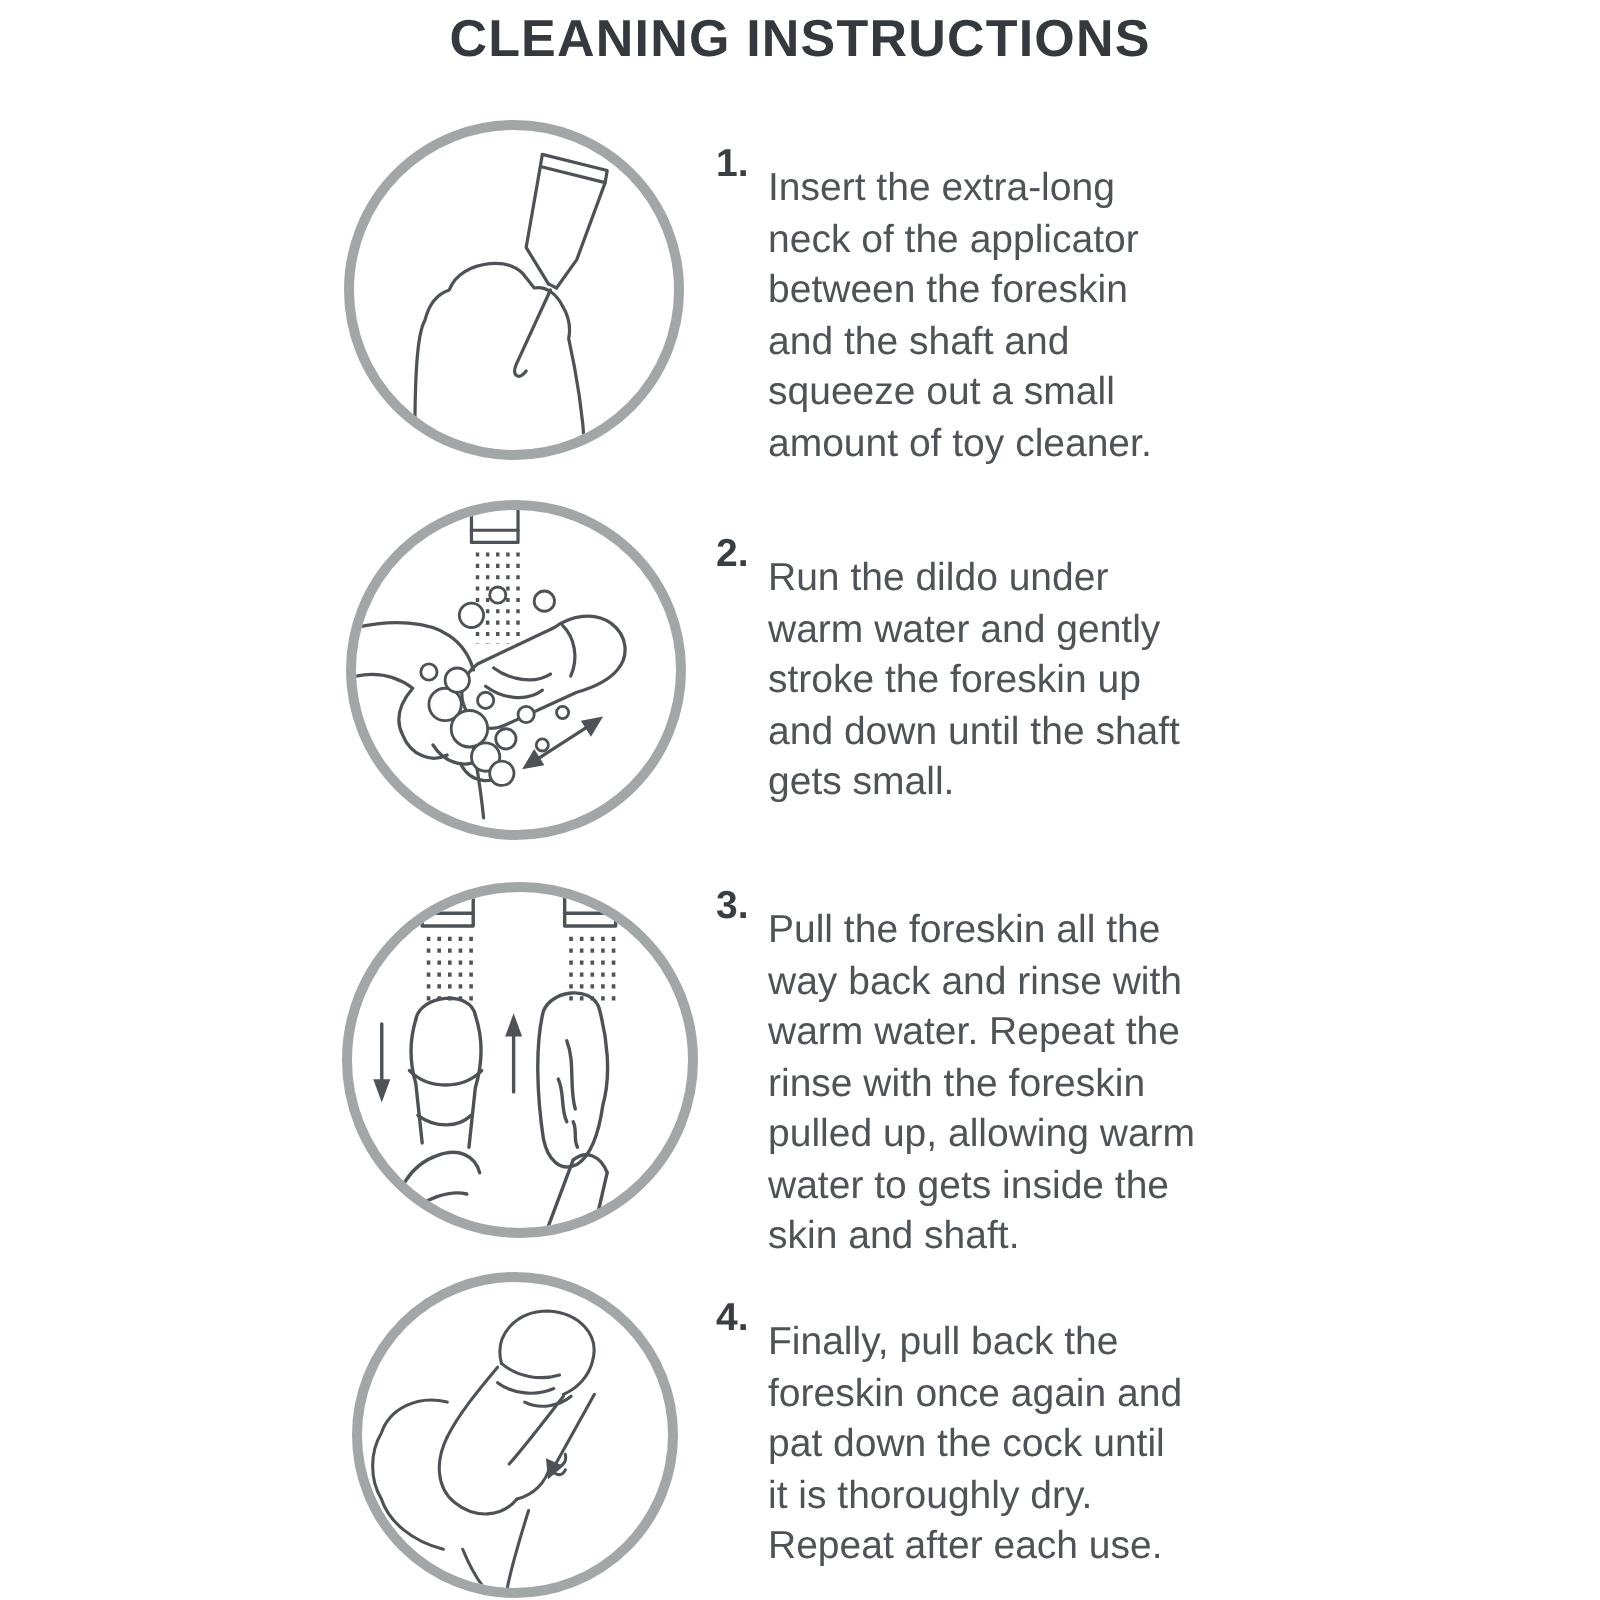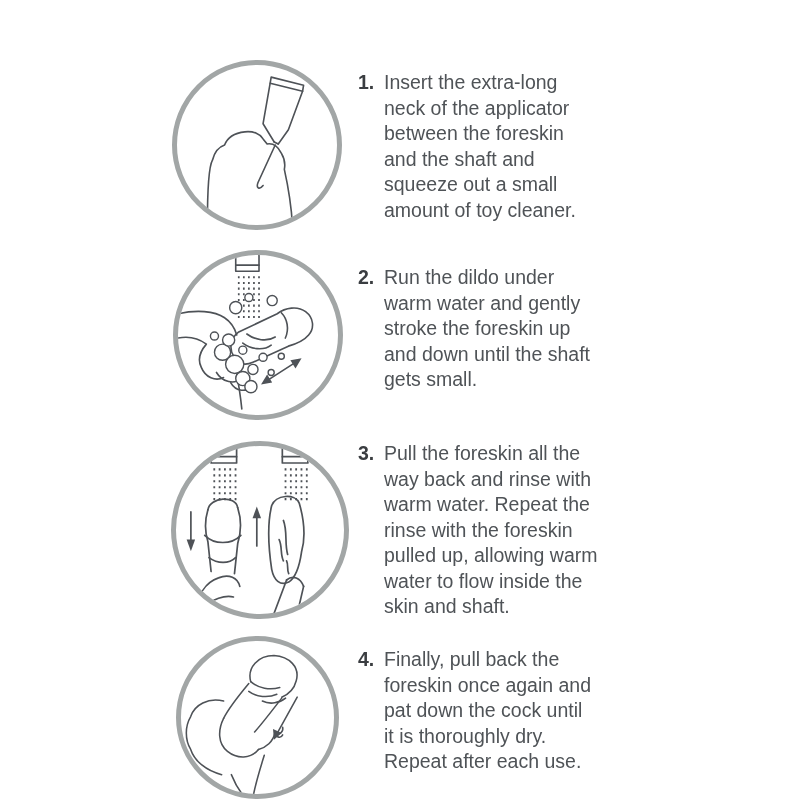--- a/index.html
+++ b/index.html
@@ -18,35 +18,36 @@
   .circle svg{display:block;width:100%;height:100%;}
   #c1{left:172px;top:60px;width:170px;height:170px;}
   #c2{left:173px;top:250px;width:170px;height:170px;}
   #c3{left:171px;top:441px;width:178px;height:178px;}
   #c4{left:176px;top:636px;width:163px;height:163px;}
   .step-text{
     position:absolute;display:flex;width:300px;
     font-size:19.5px;line-height:25.5px;color:#4f5357;
   }
   .step-num{flex:0 0 26px;font-weight:700;color:#3a3d41;}
-  .step-body{flex:1;white-space:pre-line;}
+  .step-body{flex:1;white-space:pre-line;margin-top:12px;}
   #t1{left:358px;top:70px;}
   #t2{left:358px;top:265px;}
   #t3{left:358px;top:441px;}
   #t4{left:358px;top:647px;}
   .sketch{stroke:#4e5257;stroke-width:1.6;fill:none;stroke-linecap:round;stroke-linejoin:round;}
   .bubble{stroke:#4e5257;stroke-width:1.4;fill:#ffffff;}
   .stream{stroke:#4e5257;stroke-width:1.7;fill:none;stroke-dasharray:2 3.6;}
   .arrowhead{fill:#4e5257;stroke:none;}
 </style>
 </head>
 <body>
 
 <div class="page">
 
+  <h1 class="page-title">CLEANING INSTRUCTIONS</h1>
 
   <div class="circle" id="c1">
     <svg viewBox="0 0 158 158">
 
       <path class="sketch" d="M93,12 L125,20 L124,26 L92,18 Z"></path>
       <path class="sketch" d="M92,18 L85,58 L96,76"></path>
       <path class="sketch" d="M124,26 L110,64 L100,78"></path>
       <path class="sketch" d="M96,76 L100,78"></path>
 
       <path class="sketch" d="M97,79 L80,116 C78,121 81,124 85,119"></path>
@@ -148,21 +149,21 @@
       <path class="sketch" d="M128,150 C134,142 142,138 150,138"></path>
     </svg>
   </div>
   <div class="step-text" id="t3">
     <span class="step-num">3.</span>
     <span class="step-body">Pull the foreskin all the
 way back and rinse with
 warm water. Repeat the
 rinse with the foreskin
 pulled up, allowing warm
-water to flow inside the
+water to gets inside the
 skin and shaft.</span>
   </div>
 
   <div class="circle" id="c4">
     <svg viewBox="0 0 158 158">
 
       <path class="sketch" d="M72,42 C68,27 80,15 96,15 C112,16 123,27 119,41 C117,49 111,55 104,58"></path>
 
       <path class="sketch" d="M72,42 C80,49 92,51 102,48"></path>
       <path class="sketch" d="M70,52 C78,58 90,59 99,55"></path>

